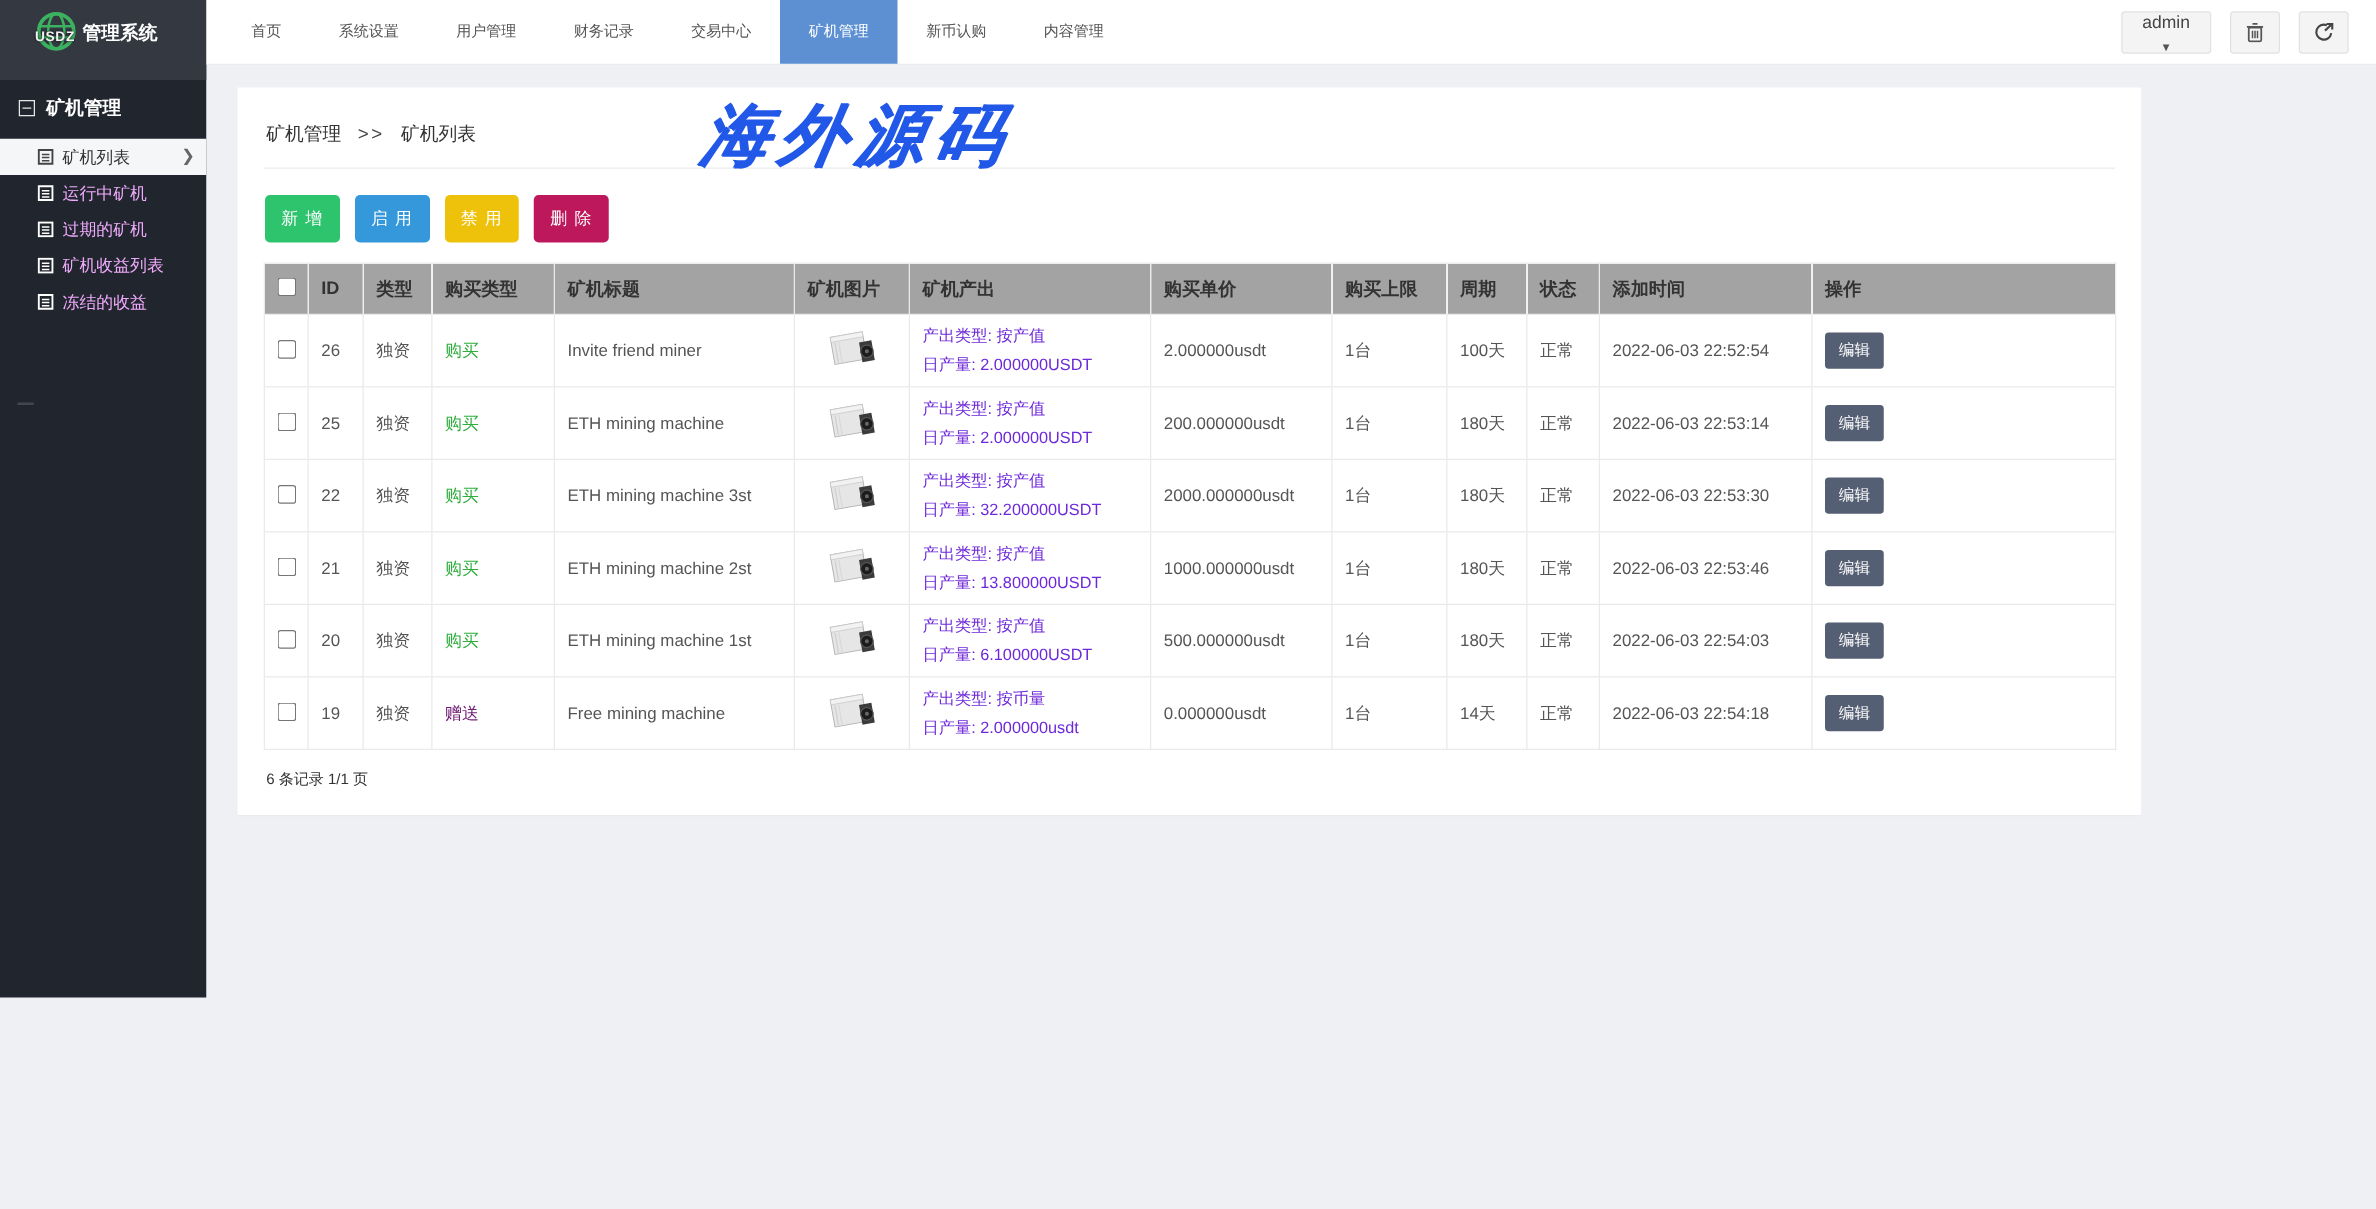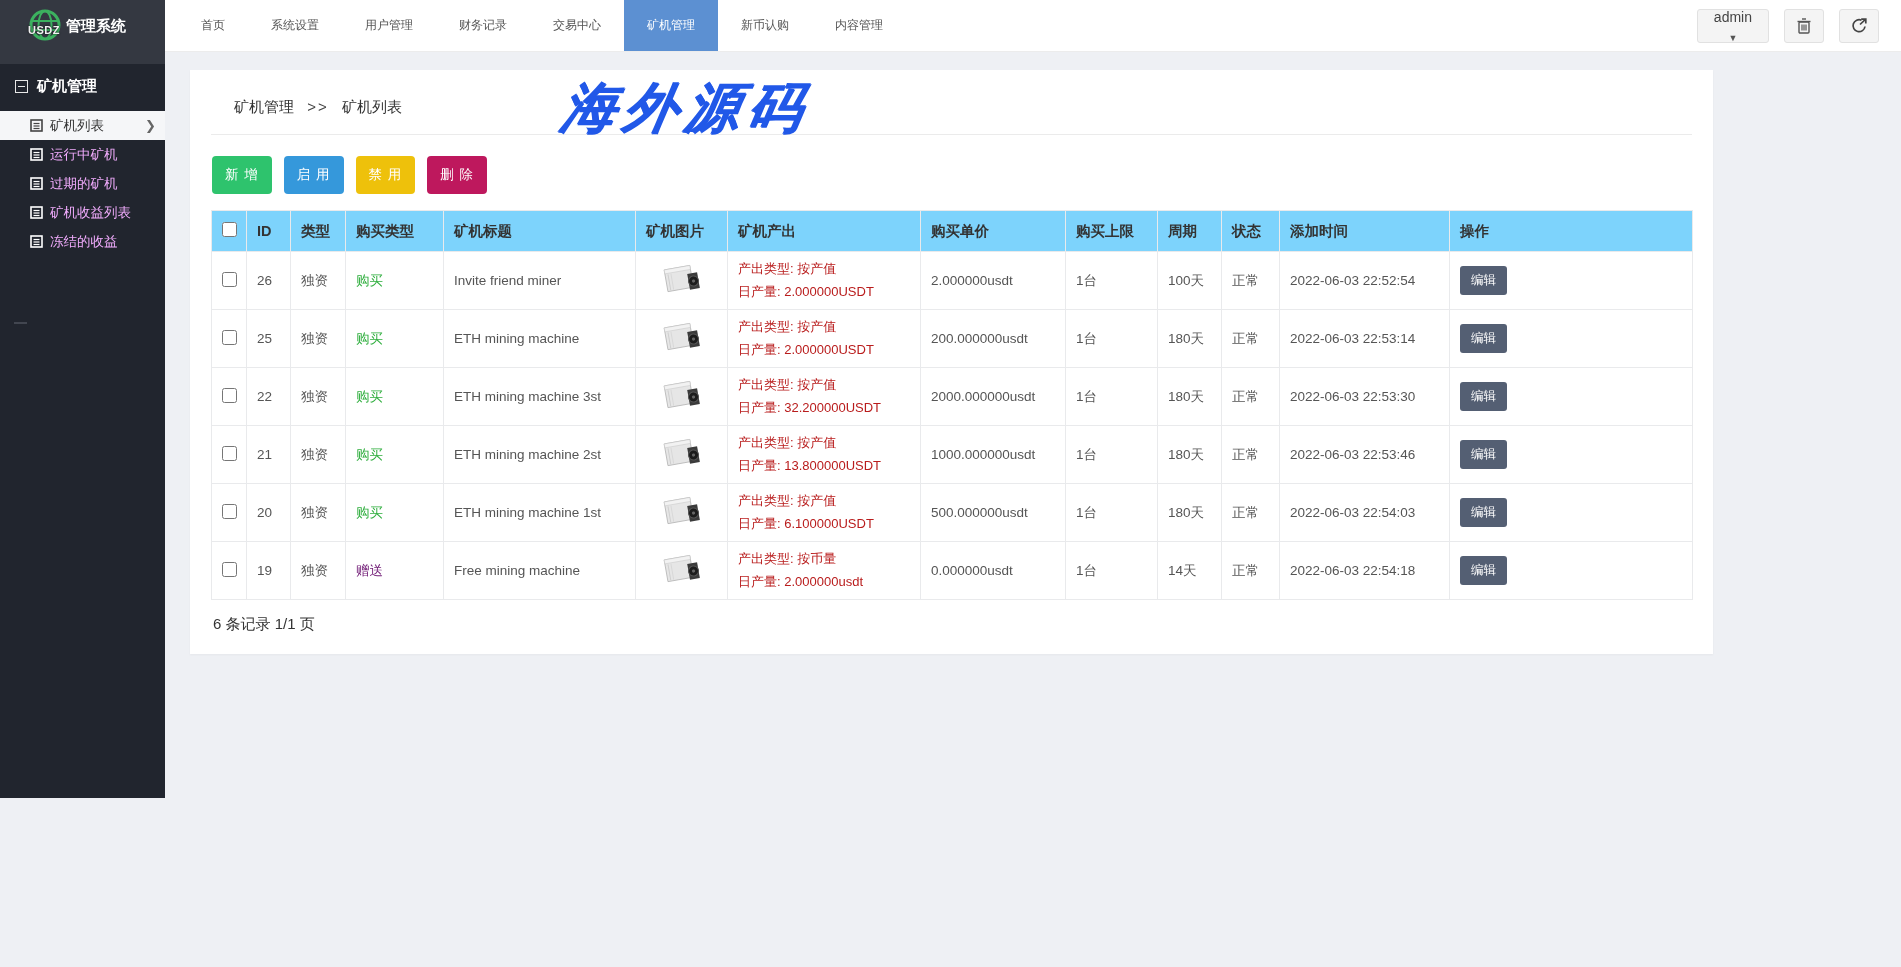--- a/index.html
+++ b/index.html
@@ -74,43 +74,43 @@
     position:relative; margin:18px 0 0 25px; width:1523px;
     background:#fff; padding:20px 21px 14px 21px;
     box-shadow:0 1px 2px rgba(0,0,0,0.04);
   }
   .watermark {
     position:absolute; top:2px; left:372px; z-index:5; pointer-events:none;
     font-family:"DejaVu Serif", serif; font-style:italic; font-weight:bold;
     font-size:54px; letter-spacing:8px; color:#2158e8; transform:skewX(-10deg);
     text-shadow:1px 1px 0 #2158e8;
   }
-  .breadcrumb { font-size:15px; color:#333; padding:8px 0 17px 2px;margin-left:21px; }
+  .breadcrumb { font-size:15px; color:#333; padding:8px 0 17px 2px; }
   .breadcrumb .crumb { cursor:pointer; }
   .breadcrumb .sep { margin:0 9px; color:#444; letter-spacing:2px; }
   .card hr { border:none; border-top:1px solid #ebebeb; }
   .toolbar { display:flex; gap:12px; margin:21px 0 16px 1px; }
   .tbtn {
     height:38px; padding:0 13px; border:none; border-radius:4px;
     color:#fff; font-size:13.5px; cursor:pointer; font-family:inherit;
     letter-spacing:1px;
   }
   
   table { width:1481px; border-collapse:collapse; table-layout:fixed; }
   th, td { border:1px solid #e9eaec; padding-left:10px; overflow:hidden; }
-  th { height:41px; font-size:14.5px; color:#333; text-align:left; font-weight:bold; background:#7dd3fc;margin-left:11px; }
+  th { height:41px; font-size:14.5px; color:#333; text-align:left; font-weight:bold; background:#a3a3a3;margin-left:11px; }
   td { height:58px; font-size:13.5px; color:#555; background:#fff; }
   td.cell-img { text-align:center; padding-left:0; }
-  .out-line { line-height:1.75; font-size:13px; color:#b91c1c; }
+  .out-line { line-height:1.75; font-size:13px; color:#6d28d9; }
   input[type=checkbox] { width:15px; height:15px; cursor:pointer; accent-color:#fff; }
   .edit-btn {
     background:#545f73; color:#fff; border:none; border-radius:3px;
     padding:6px 11px; font-size:12.5px; cursor:pointer; font-family:inherit;
   }
-  .record-summary { font-size:15px; color:#333; padding:15px 0 6px 2px; }
+  .record-summary { font-size:12px; color:#333; padding:15px 0 6px 2px; }
 </style>
 </head>
 <body>
 
 <header class="navbar">
   <div class="logo">
     <svg width="38" height="38" viewBox="0 0 38 38">
       <circle cx="19" cy="19" r="14" fill="none" stroke="#3cb15f" stroke-width="3"></circle>
       <ellipse cx="19" cy="19" rx="6.5" ry="14" fill="none" stroke="#3cb15f" stroke-width="2"></ellipse>
       <line x1="5" y1="15" x2="33" y2="15" stroke="#3cb15f" stroke-width="2"></line>

